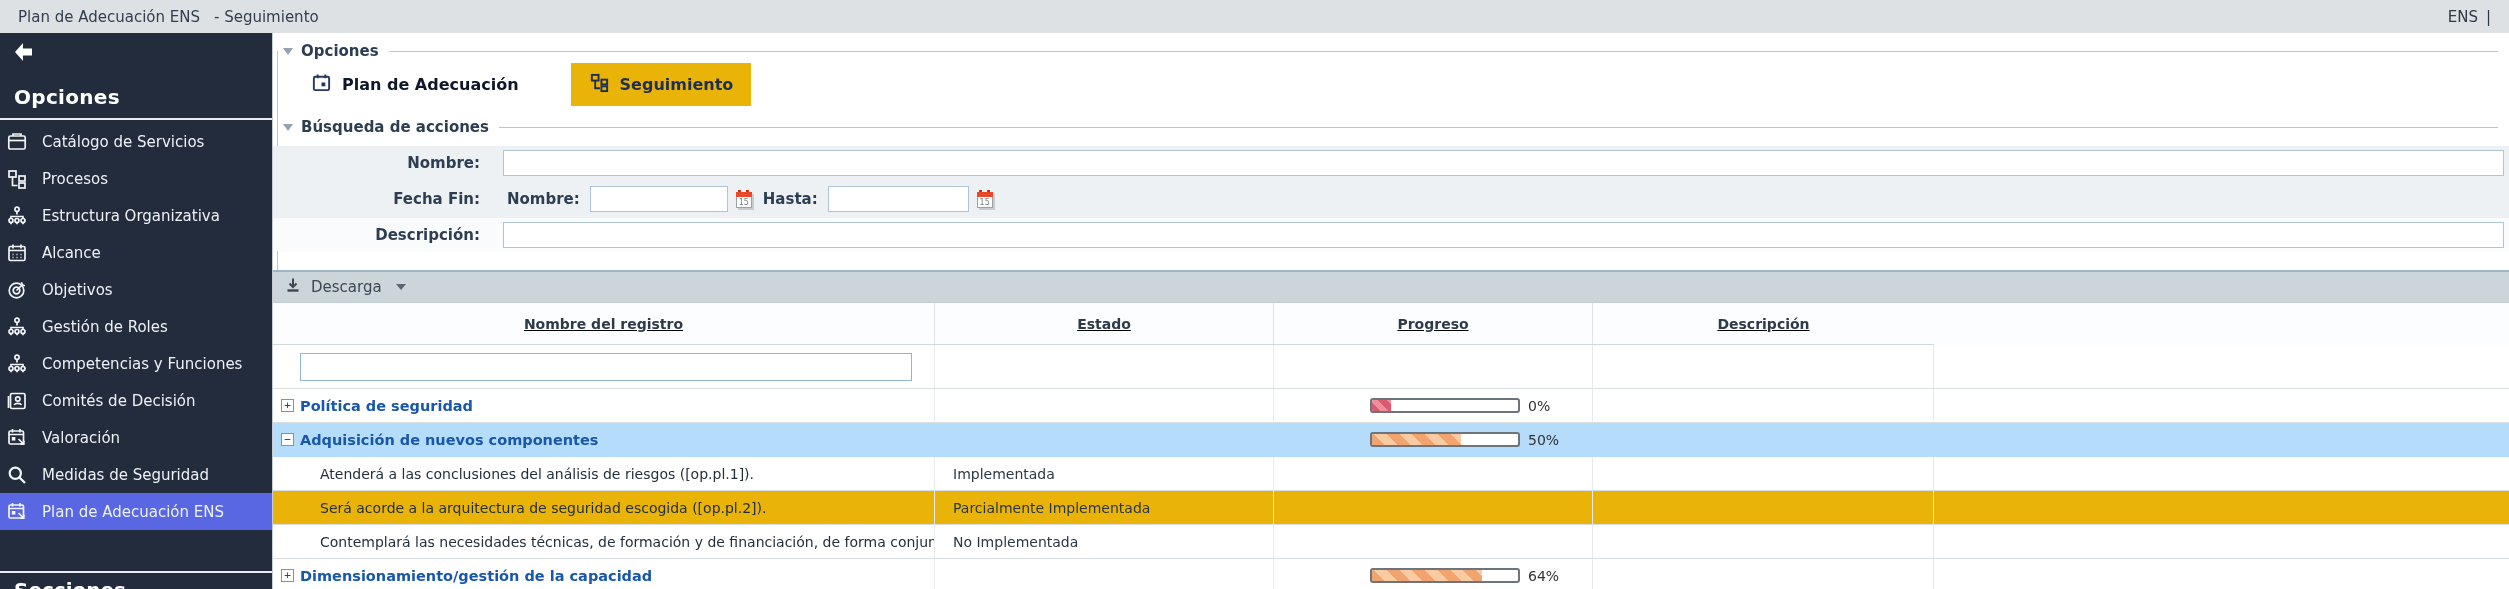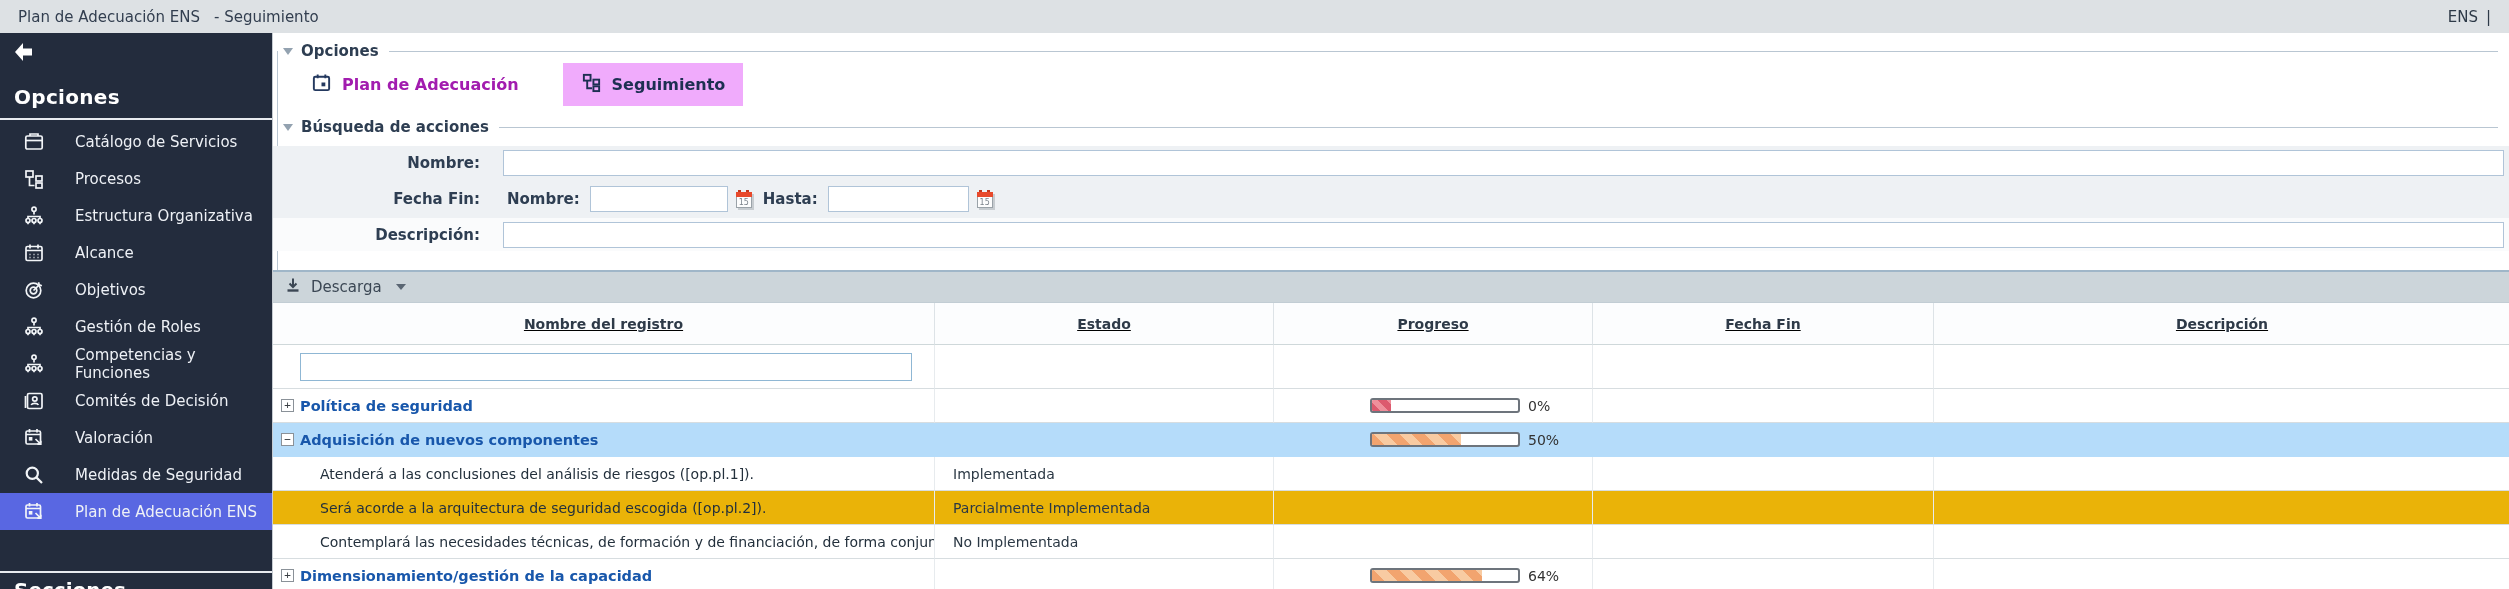--- a/index.html
+++ b/index.html
@@ -10,41 +10,41 @@
             display:flex; align-items:center; padding:0 18px; color:#323e4f; font-size:15px; }
   .topbar .t-left { display:flex; gap:14px; }
   .topbar .t-right { margin-left:auto; display:flex; gap:8px; color:#2e3a48; }
 
   
   .sidebar { position:absolute; left:0; top:33px; width:272px; height:556px; background:#232c3d; color:#eef1f6; overflow:hidden; }
   .back-arrow { position:absolute; left:12px; top:8px; width:26px; height:22px; cursor:pointer; }
   .sb-title { position:absolute; left:14px; top:52px; font-size:20px; font-weight:bold; color:#ffffff; letter-spacing:.3px; }
   .sb-divider { position:absolute; left:0; width:272px; height:0; border-top:2px solid #e8ebef; }
   .sb-items { position:absolute; left:0; top:90px; width:272px; }
-  .sb-item { height:37px; display:flex; align-items:center; gap:28px; padding-left:21px; cursor:pointer; font-size:15px; }
+  .sb-item { height:37px; display:flex; align-items:center; gap:12px; padding-left:4px; cursor:pointer; font-size:15px; }
   .sb-item.selected { background:#5967e2; }
   .sb-item .sb-ic { width:26px; height:24px; flex:0 0 26px; display:flex; align-items:center; justify-content:center; }
   .sb-foot-divider { position:absolute; left:0; top:538px; width:272px; border-top:2px solid #e8ebef; }
   .sb-foot-title { position:absolute; left:14px; top:545px; font-size:20px; font-weight:bold; color:#ffffff; }
 
   
   .main { position:absolute; left:272px; top:33px; width:2237px; height:556px; background:#fff; border-left:1px solid #c6ccd2; }
 
   .legend { position:absolute; left:0; height:20px; display:flex; align-items:center; }
   .caret-down { width:0; height:0; border-left:5px solid transparent; border-right:5px solid transparent; border-top:7px solid #93a2b0; margin-left:10px; }
   .legend-title { margin-left:8px; font-size:15px; font-weight:bold; color:#2e3e52; white-space:nowrap; }
   .legend-line { flex:1; height:0; border-top:1px solid #b9c6d2; margin:0 12px 0 10px; }
   .section-left { position:absolute; left:4px; width:0; border-left:1px solid #b9c6d2; }
 
   
   .tabs { position:absolute; left:0; top:30px; height:43px; display:flex; align-items:stretch; }
   .tab { display:flex; align-items:center; gap:10px; padding:0 16px; cursor:pointer;
-         font-size:16px; font-weight:bold; color:#a21caf; }
+         font-size:16px; font-weight:bold; color:#0f172a; }
   .tab.t1 { margin-left:22px; }
-  .tab.active { background:#f0abfc; color:#1d2f52; margin-left:28px; padding:0 18px; }
+  .tab.active { background:#eab308; color:#1d2f52; margin-left:36px; padding:0 18px; }
 
   
   .form { position:absolute; left:0; top:113px; width:2237px; }
   .frow { position:relative; width:2237px; display:flex; align-items:center; }
   .frow.odd  { background:#eef1f4; }
   .frow.even { background:#fafbfc; }
   .flabel { width:219px; text-align:right; padding-right:12px; font-size:15px; font-weight:bold; color:#2e3e52; flex:0 0 219px; }
   .txt-input { height:26px; border:1px solid #b0c4d8; background:#fff; outline:none; font-size:14px; padding:0 6px; font-family:inherit; }
   .grow-input { margin-left:11px; flex:1; margin-right:6px; }
   .fake-select { margin-left:11px; width:227px; height:28px; background:#fff; border:1px solid #9fb3cc; position:relative; cursor:pointer; }
@@ -322,21 +322,20 @@
     </span>
     <span>Descarga</span>
     <span class="tb-caret"></span>
   </div>
 
   <div class="table">
     <div class="trow thead-row">
       <div>Nombre del registro</div>
       <div>Estado</div>
       <div>Progreso</div>
-      <div>Fecha Fin</div>
       <div>Descripción</div>
     </div>
     <div class="trow filter-row">
       <div>
           <input value="" style="">
         </div>
       <div></div>
         <div></div>
         <div></div>
         <div></div>

